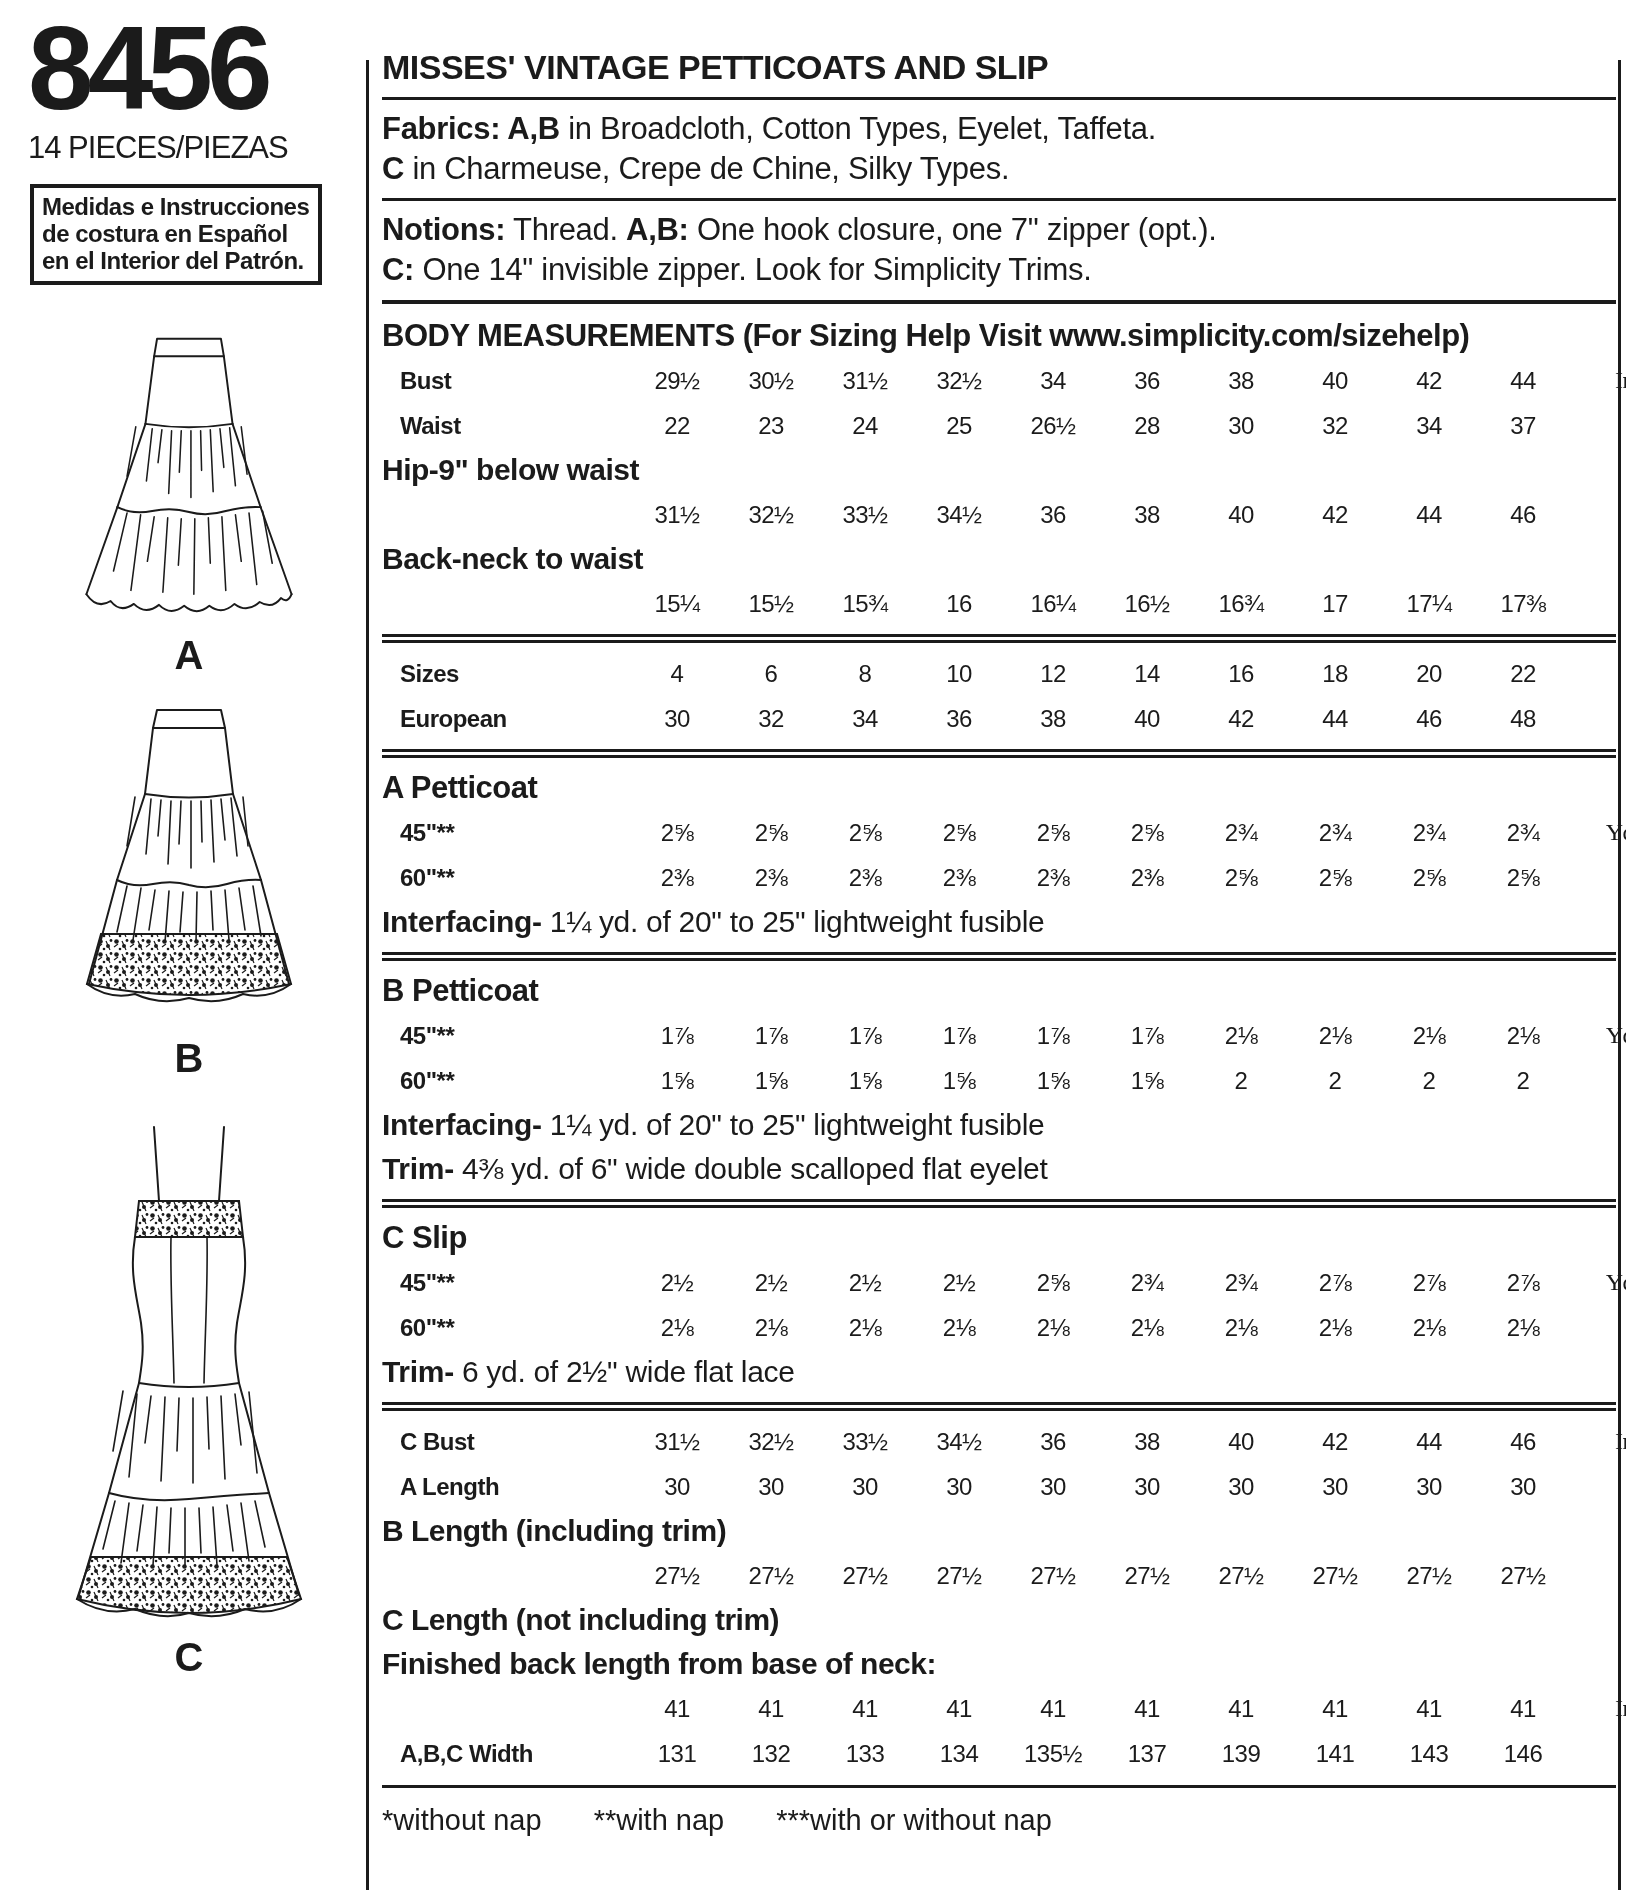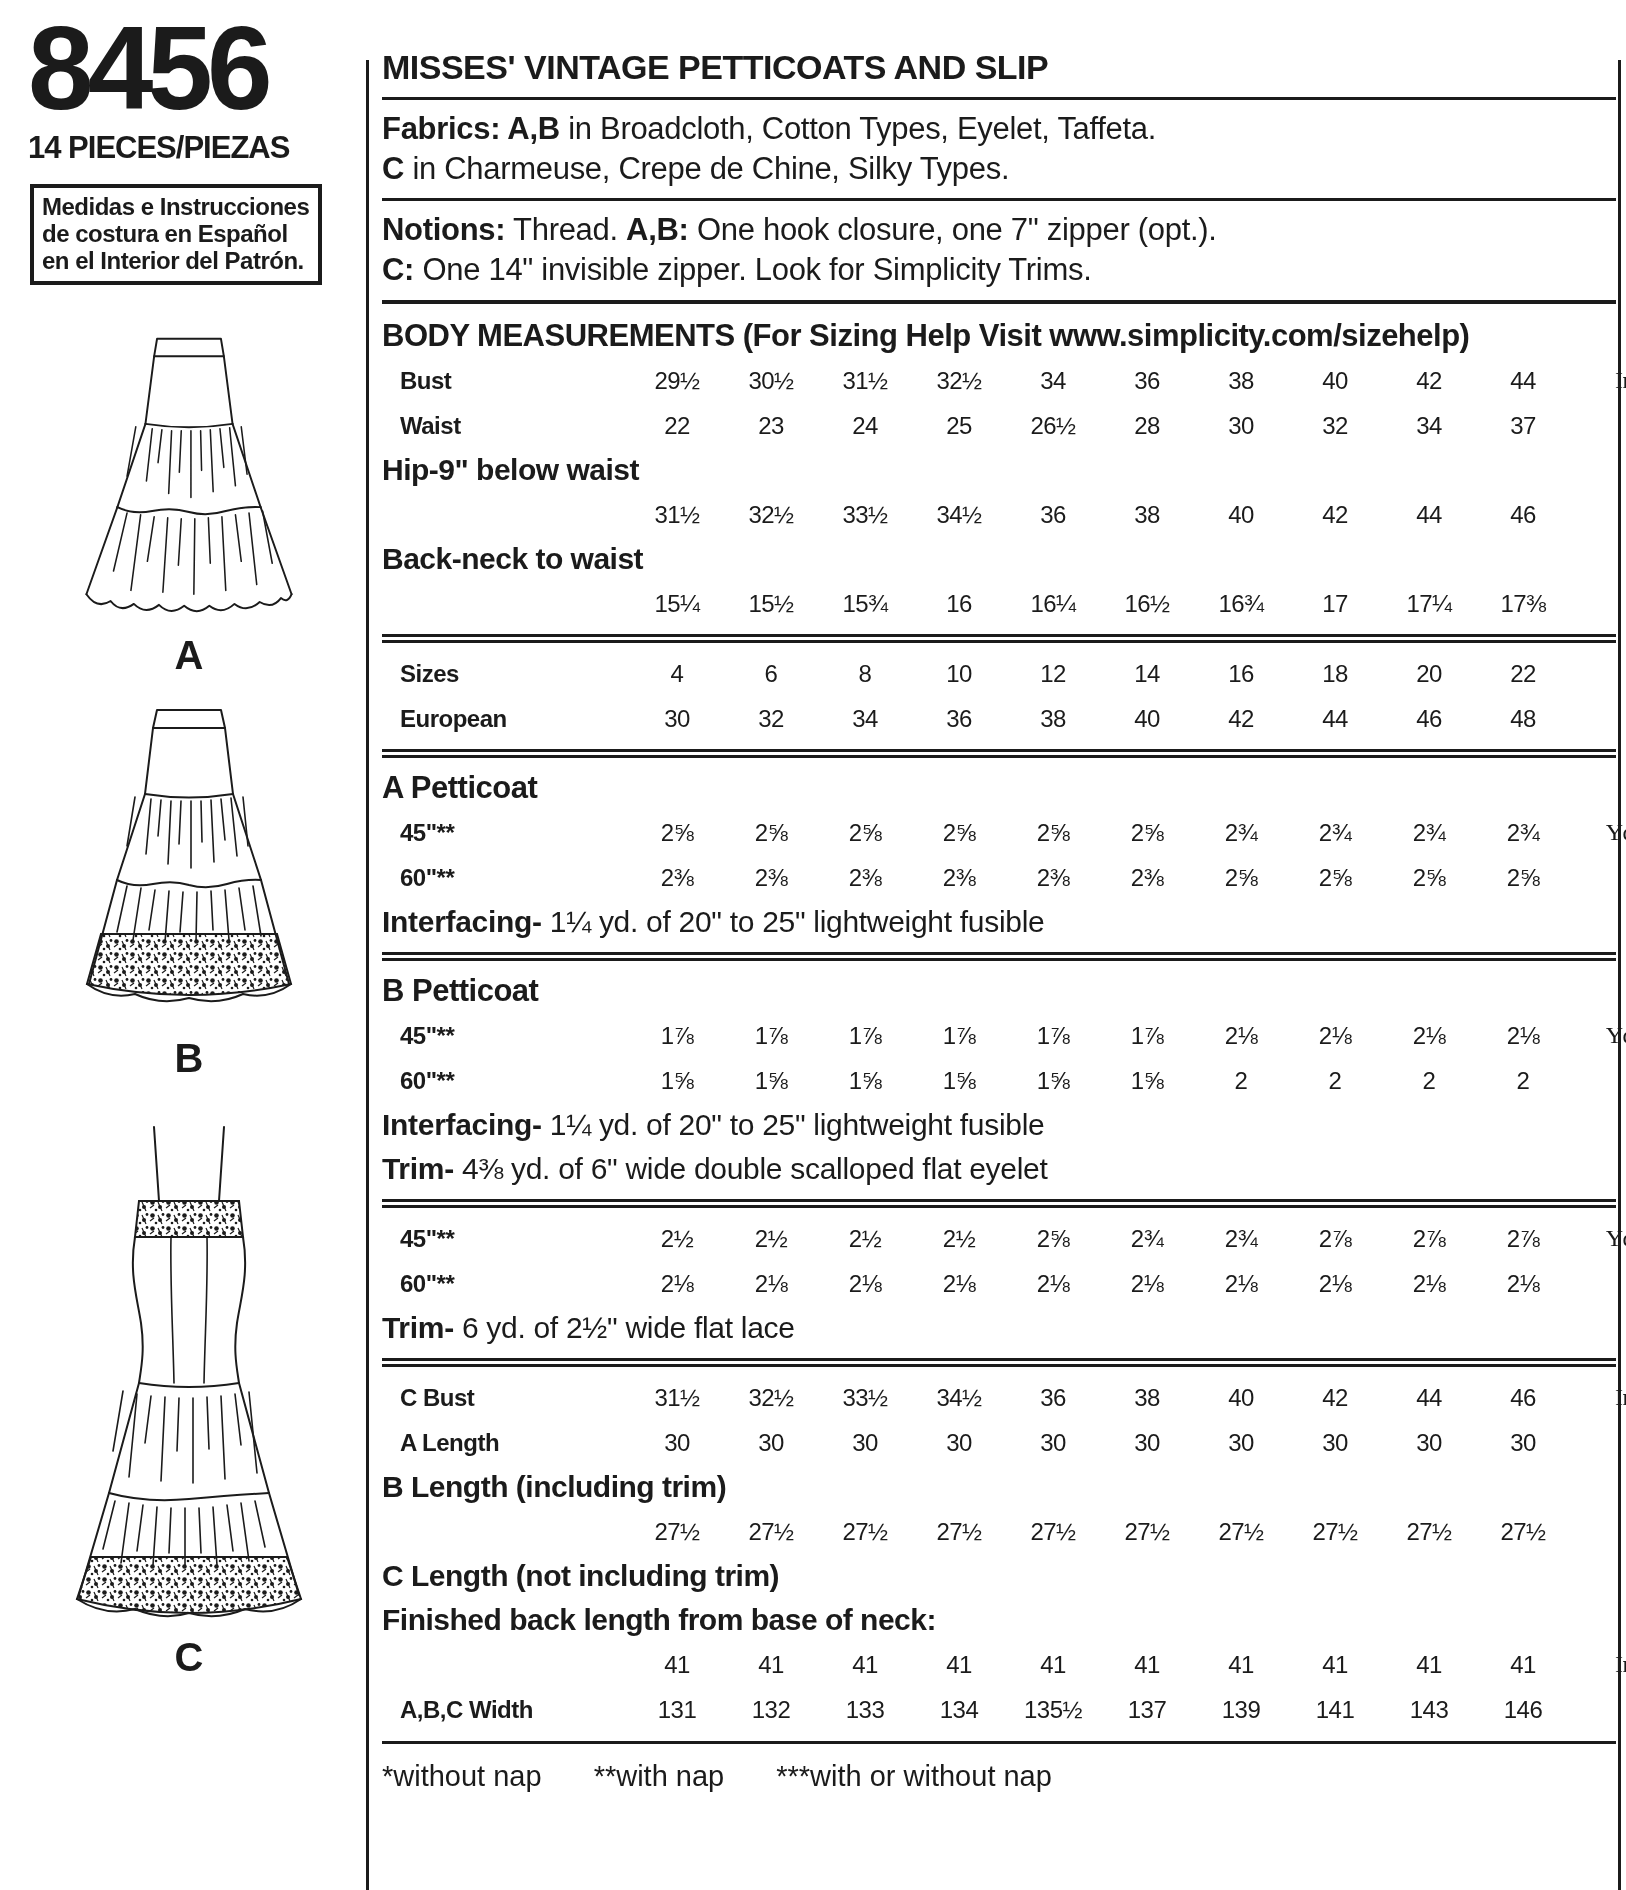--- a/index.html
+++ b/index.html
@@ -10,21 +10,21 @@
     width:1626px; height:1890px;
     font-family:"Liberation Sans", sans-serif;
     color:var(--ink);
     overflow:hidden;
   }
   
   .sidebar{ position:absolute; left:28px; top:12px; width:322px; }
   .pattern-number{
     font-size:118px; font-weight:bold; letter-spacing:-6px; line-height:.95;
   }
-  .pieces{ font-size:31px; font-weight:bold; letter-spacing:-1px; margin-top:6px; }
+  .pieces{ font-size:31px; font-weight:normal; letter-spacing:-1px; margin-top:6px; }
   .es-box{
     margin-top:18px; margin-left:2px; width:292px;
     border:4px solid var(--ink); padding:6px 8px;
     font-size:24px; font-weight:bold; line-height:1.12; letter-spacing:-.5px;
   }
   .view{ text-align:center; }
   .view-a{ margin-top:46px; }
   .view-b{ margin-top:26px; }
   .view-c{ margin-top:40px; }
   .view svg{ display:block; margin:0 auto; }
@@ -296,20 +296,21 @@
         <span class="val">1⅝</span>
         <span class="val">2</span>
         <span class="val">2</span>
         <span class="val">2</span>
         <span class="val">2</span>
         <span class="unit">"</span>
       </div>
       <div class="t-note"><span class="b">Interfacing-</span><span> 1¼ yd. of 20" to 25" lightweight fusible</span></div>
       <div class="t-note"><span class="b">Trim-</span><span> 4⅜ yd. of 6" wide double scalloped flat eyelet</span></div>
       <div class="rule double"></div>
+      <div class="t-hdr">C Slip</div>
       <div class="t-row">
         <span class="lbl">45"**</span>
         <span class="val">2½</span>
         <span class="val">2½</span>
         <span class="val">2½</span>
         <span class="val">2½</span>
         <span class="val">2⅝</span>
         <span class="val">2¾</span>
         <span class="val">2¾</span>
         <span class="val">2⅞</span>

